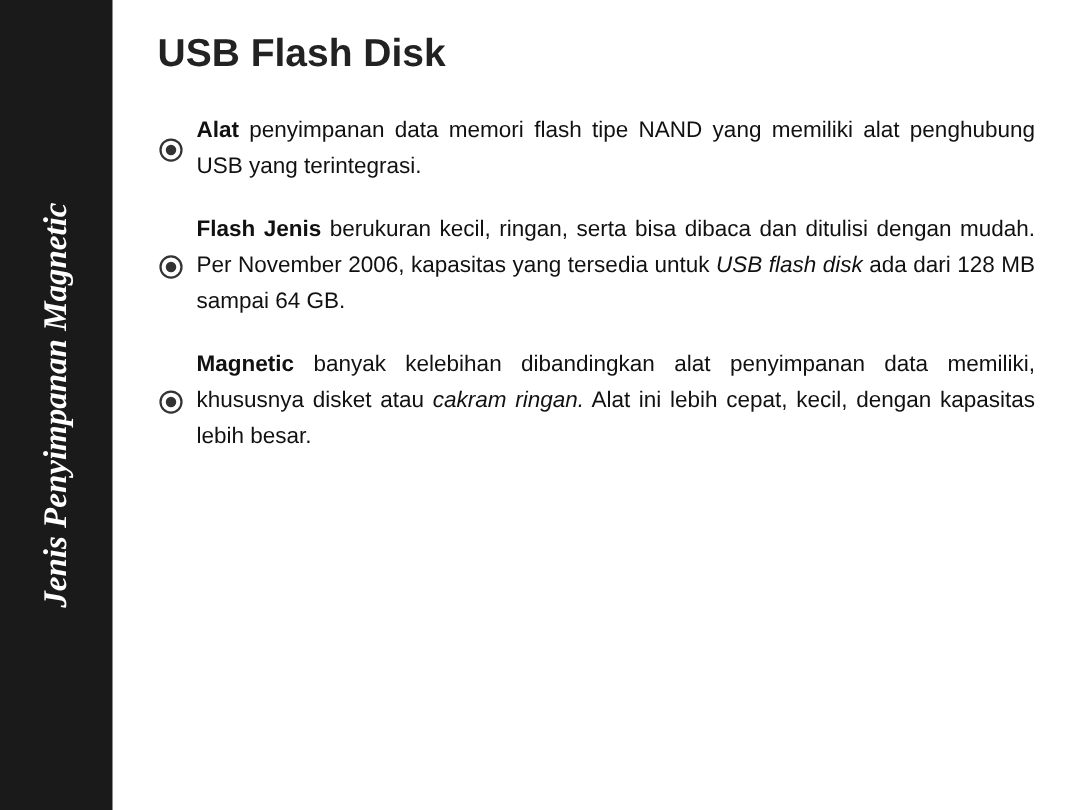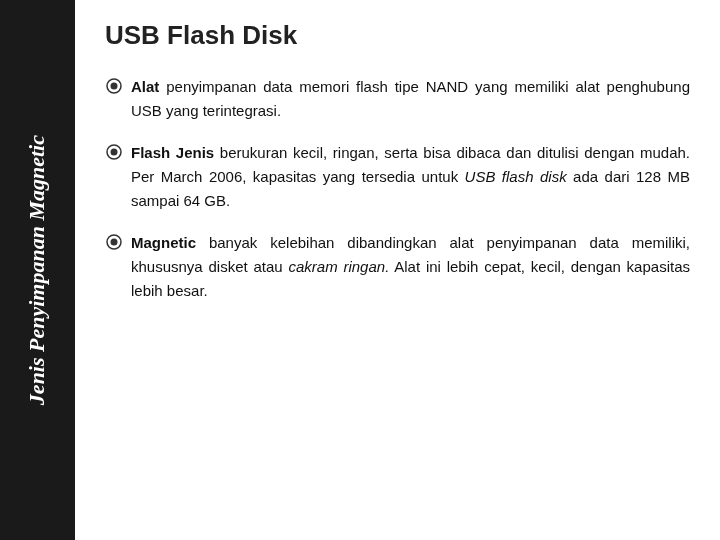--- a/index.html
+++ b/index.html
@@ -52,21 +52,21 @@
       font-size: 26px;
       font-weight: bold;
       color: #222222;
       margin-bottom: 24px;
       font-family: Arial, sans-serif;
     }
 
     .bullet-section {
       margin-bottom: 18px;
       display: flex;
-      align-items: flex-start;
+      align-items: center;
       gap: 8px;
     }
 
     .bullet-icon {
       margin-top: 2px;
       flex-shrink: 0;
       width: 18px;
       height: 18px;
       display: flex;
       align-items: center;
@@ -122,21 +122,21 @@
 
   <div class="bullet-section">
     <div class="bullet-icon">
       <svg viewBox="0 0 16 16" fill="none">
         <circle cx="8" cy="8" r="7" fill="none" stroke="#333" stroke-width="1.5"></circle>
         <circle cx="8" cy="8" r="3.5" fill="#333"></circle>
       </svg>
     </div>
     <div class="bullet-text">
       <span class="bullet-label">Flash Jenis</span>
-      <span> berukuran kecil, ringan, serta bisa dibaca dan ditulisi dengan mudah. Per March 2006, kapasitas yang tersedia untuk </span><span class="keyword">USB flash disk</span><span> ada dari 128 MB sampai 64 GB.</span>
+      <span> berukuran kecil, ringan, serta bisa dibaca dan ditulisi dengan mudah. Per November 2006, kapasitas yang tersedia untuk </span><span class="keyword">USB flash disk</span><span> ada dari 128 MB sampai 64 GB.</span>
     </div>
   </div>
 
   <div class="bullet-section">
     <div class="bullet-icon">
       <svg viewBox="0 0 16 16" fill="none">
         <circle cx="8" cy="8" r="7" fill="none" stroke="#333" stroke-width="1.5"></circle>
         <circle cx="8" cy="8" r="3.5" fill="#333"></circle>
       </svg>
     </div>

